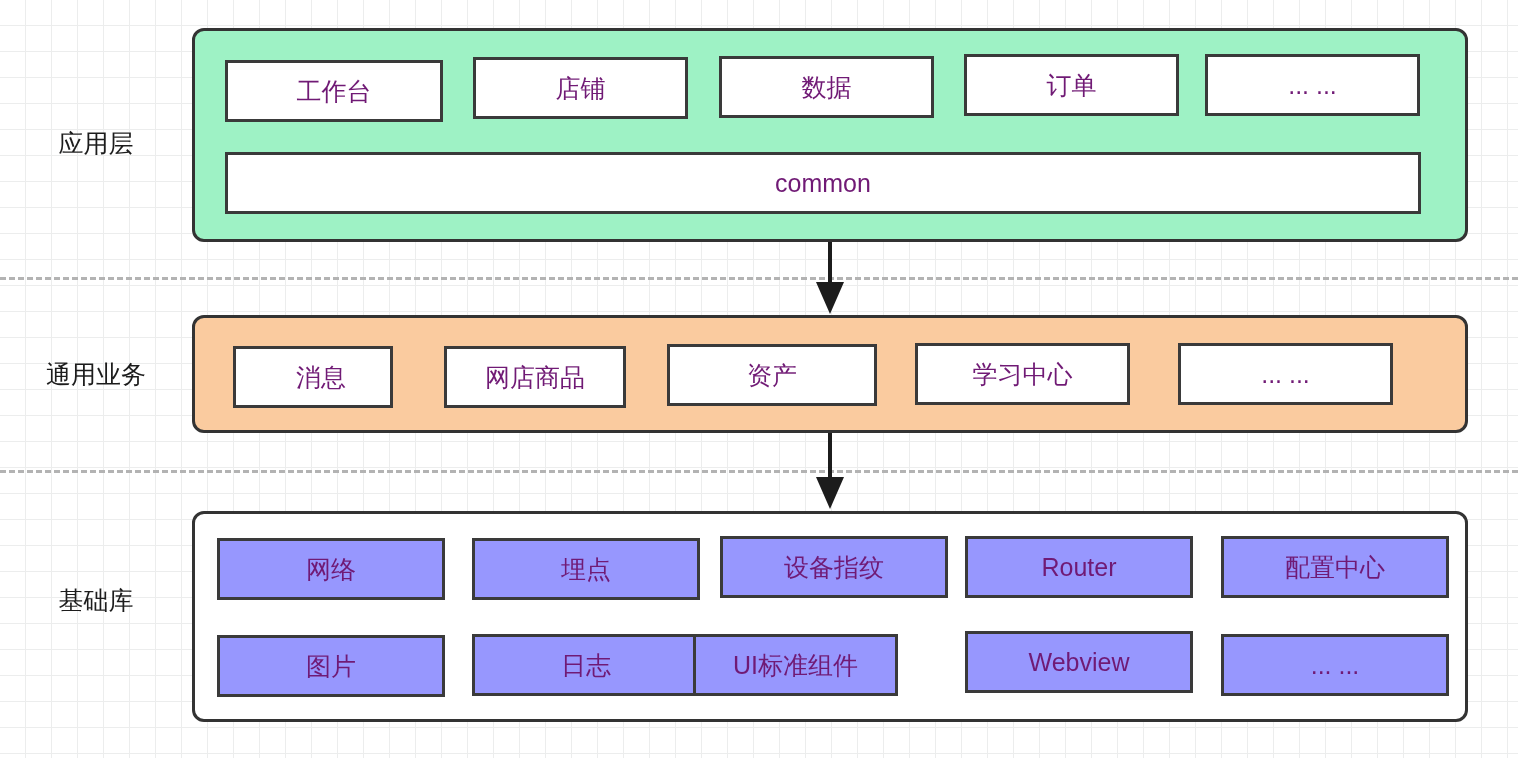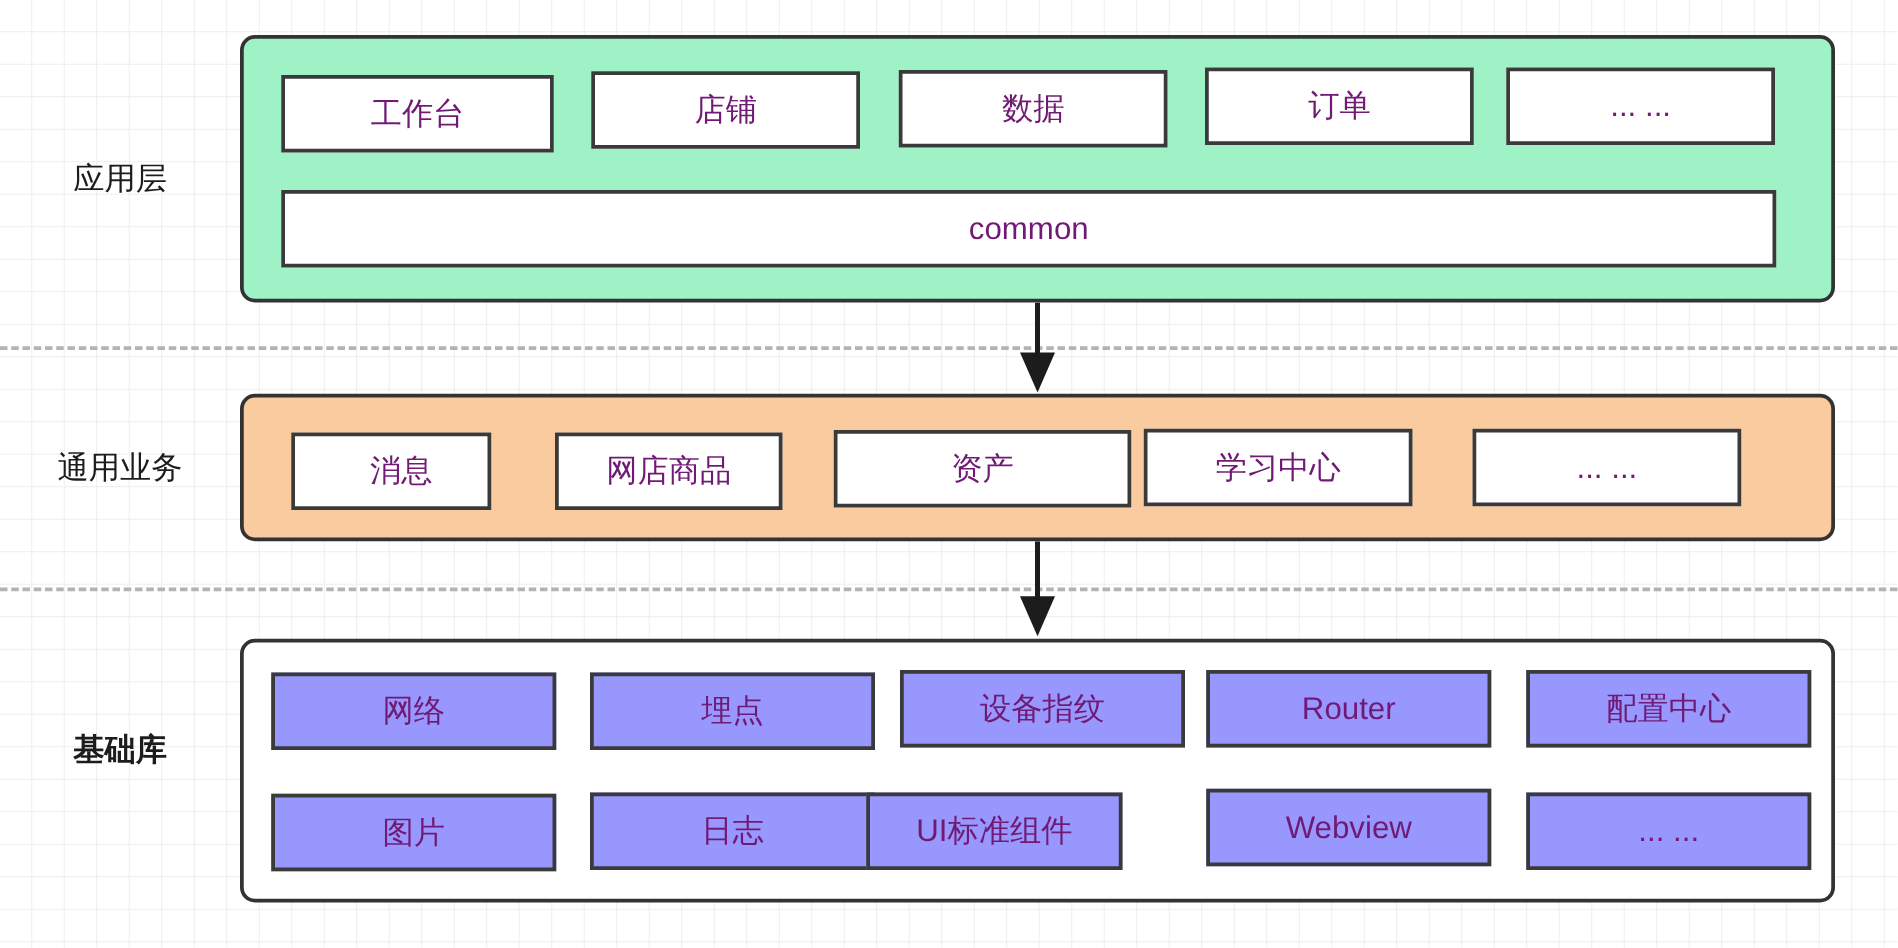--- a/index.html
+++ b/index.html
@@ -74,21 +74,21 @@
     width: 34px;
   }
 
   
   #band-app      { left: 192px; top: 28px;  width: 1276px; height: 214px; }
   #band-business { left: 192px; top: 315px; width: 1276px; height: 118px; }
   #band-base     { left: 192px; top: 511px; width: 1276px; height: 211px; }
 
   #label-app      { left: 28px;  top: 131px; width: 136px; }
   #label-business { left: 20px;  top: 362px; width: 152px; }
-  #label-base     { left: 28px;  top: 588px; width: 136px; font-weight: bold; }
+  #label-base     { left: 28px;  top: 588px; width: 136px; }
 
   #sep-1 { top: 277px; }
   #sep-2 { top: 470px; }
 
   #arrow-1 { left: 813px; top: 242px; height: 73px; }
   #arrow-2 { left: 813px; top: 433px; height: 78px; }
 </style>
 </head>
 <body>
 
@@ -121,21 +121,21 @@
   </div>
 
   <div class="row-label" id="label-business">通用业务</div>
 
   <div class="layer-band orange" id="band-business">
 
     <div class="cell" style="left:38px;  top:28px; width:160px; height:62px;padding-left:16px;">消息</div>
 
     <div class="cell" style="left:249px; top:28px; width:182px; height:62px;">网店商品</div>
 
-    <div class="cell" style="left:472px; top:26px; width:238px; height:62px;">资产</div>
+    <div class="cell" style="left:472px; top:26px; width:210px; height:62px;">资产</div>
 
     <div class="cell" style="left:720px; top:25px; width:215px; height:62px;">学习中心</div>
 
     <div class="cell" style="left:983px; top:25px; width:215px; height:62px;">... ...</div>
   </div>
 
   <div class="dashed-sep" id="sep-2"></div>
 
   <div class="arrow" id="arrow-2">
     <svg width="34" height="78" viewBox="0 0 34 78" xmlns="http://www.w3.org/2000/svg">

